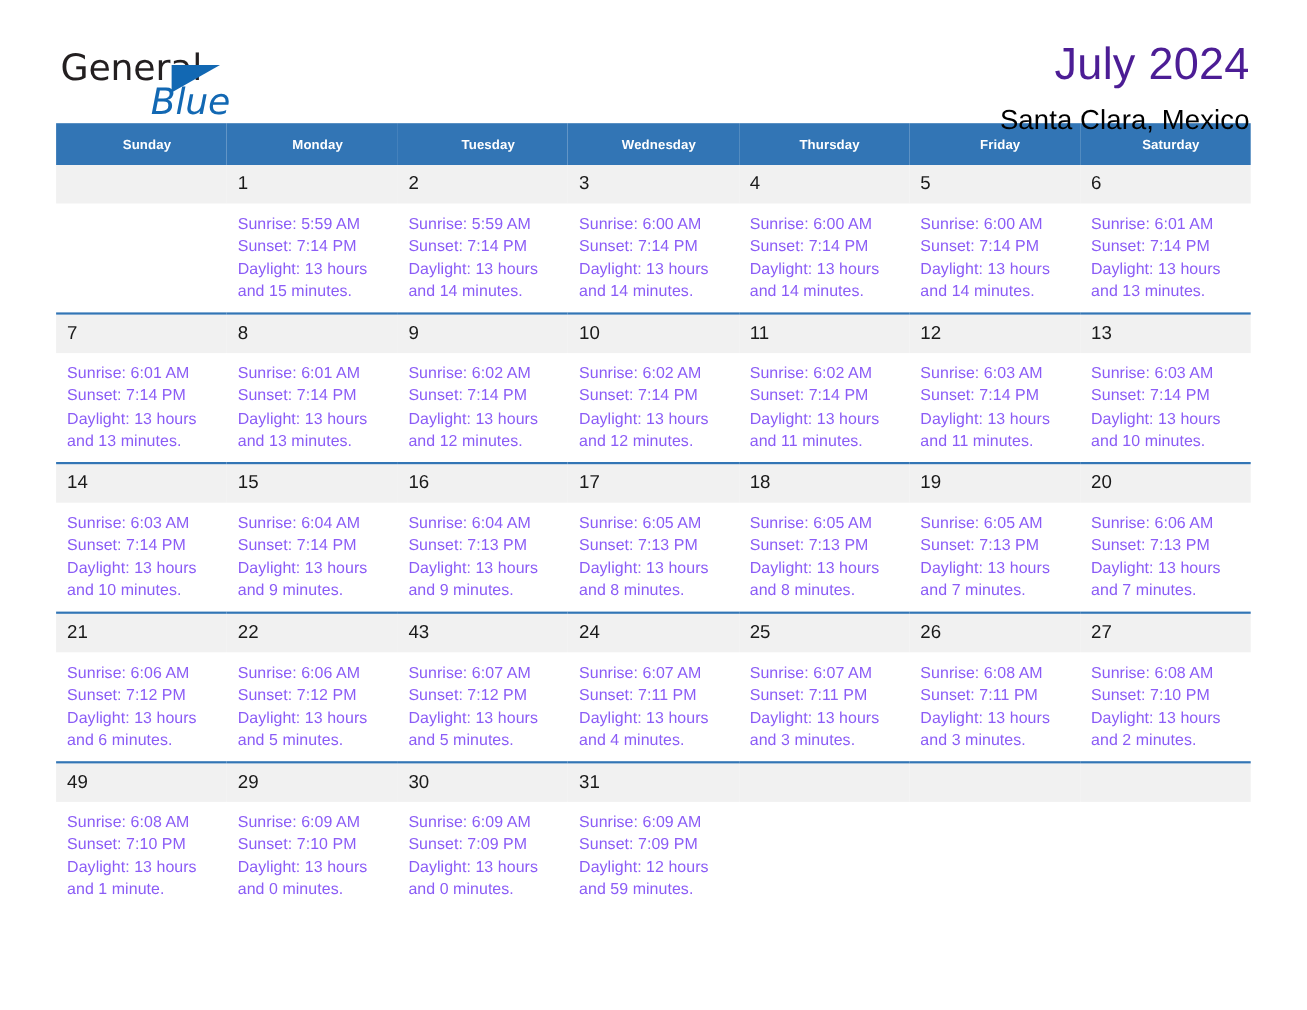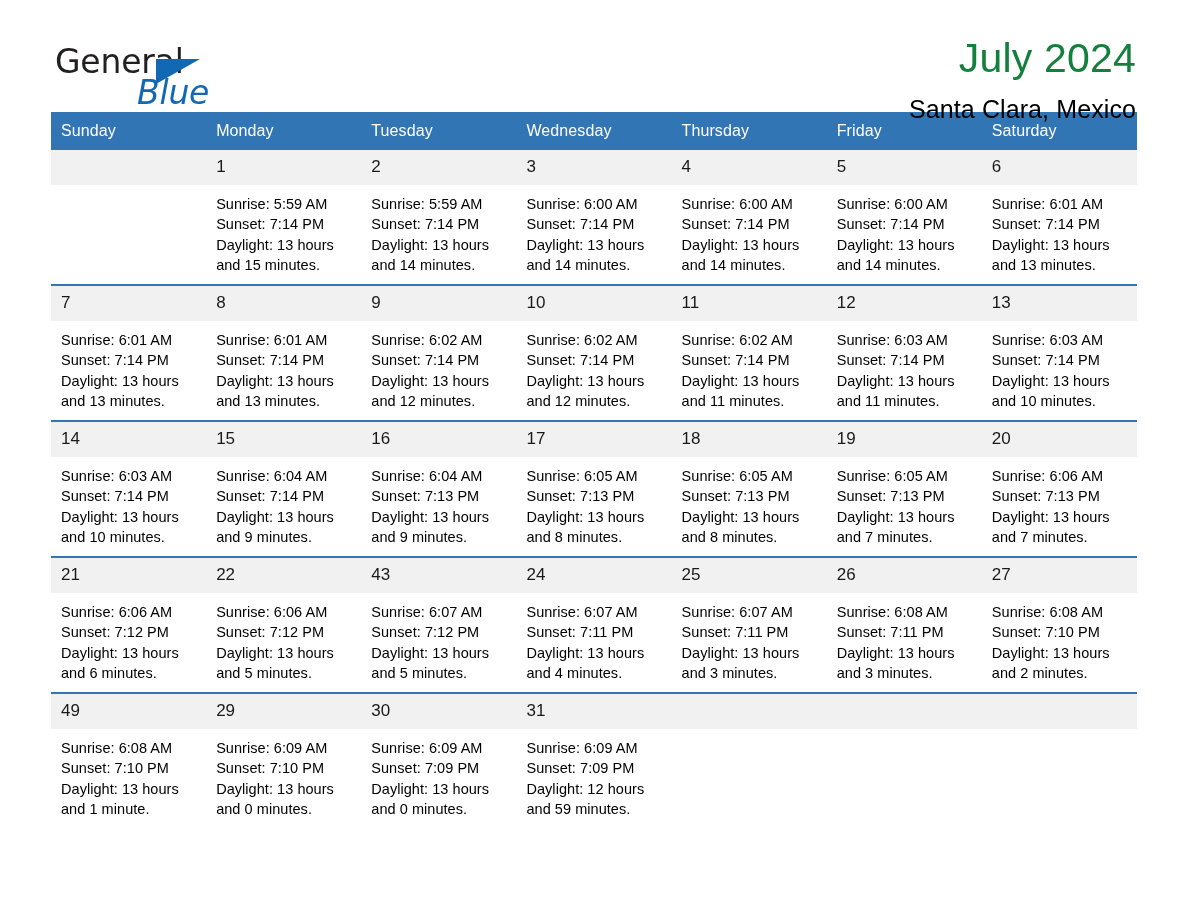--- a/index.html
+++ b/index.html
@@ -71,21 +71,21 @@
     font-style: italic;
   }
   .title-block {
     text-align: right;
     padding-top: 2px;
   }
   .month-title {
     font-size: 41px;
     line-height: 50px;
     font-weight: 400;
-    color: #15803d;
+    color: #4c1d95;
     letter-spacing: 0.2px;
   }
   .location-title {
     font-size: 25px;
     line-height: 34px;
     font-weight: 400;
     color: #000000;
     margin-top: 9px;
     letter-spacing: 0.1px;
   }
@@ -93,23 +93,23 @@
   
   .calendar {
     margin: 0 52px 0 51px;
     border-collapse: collapse;
     width: 1086px;
     table-layout: fixed;
   }
   .calendar th {
     background: #3275b5;
     color: #ffffff;
-    font-size: 16px;
-    font-weight: 400;
-    text-align: left;
+    font-size: 12px;
+    font-weight: 700;
+    text-align: center;
     padding: 8px 0 9px 10px;
     letter-spacing: 0.1px;
     height: 21px;
     vertical-align: middle;
   }
   .calendar td {
     vertical-align: top;
     padding: 0;
     width: 155.14px;
     border-top: 2px solid #3275b5;
@@ -137,21 +137,21 @@
     box-sizing: content-box;
   }
   .daycell.empty .daynum {
     background: #f1f1f1;
     color: transparent;
   }
   .dayinfo {
     padding: 9px 8px 0 10px;
     font-size: 14.5px;
     line-height: 20.3px;
-    color: #000000;
+    color: #8b5cf6;
     white-space: pre-line;
     letter-spacing: 0.05px;
   }
 </style>
 </head>
 <body>
 
 <div class="page">
 
   <div class="header">

